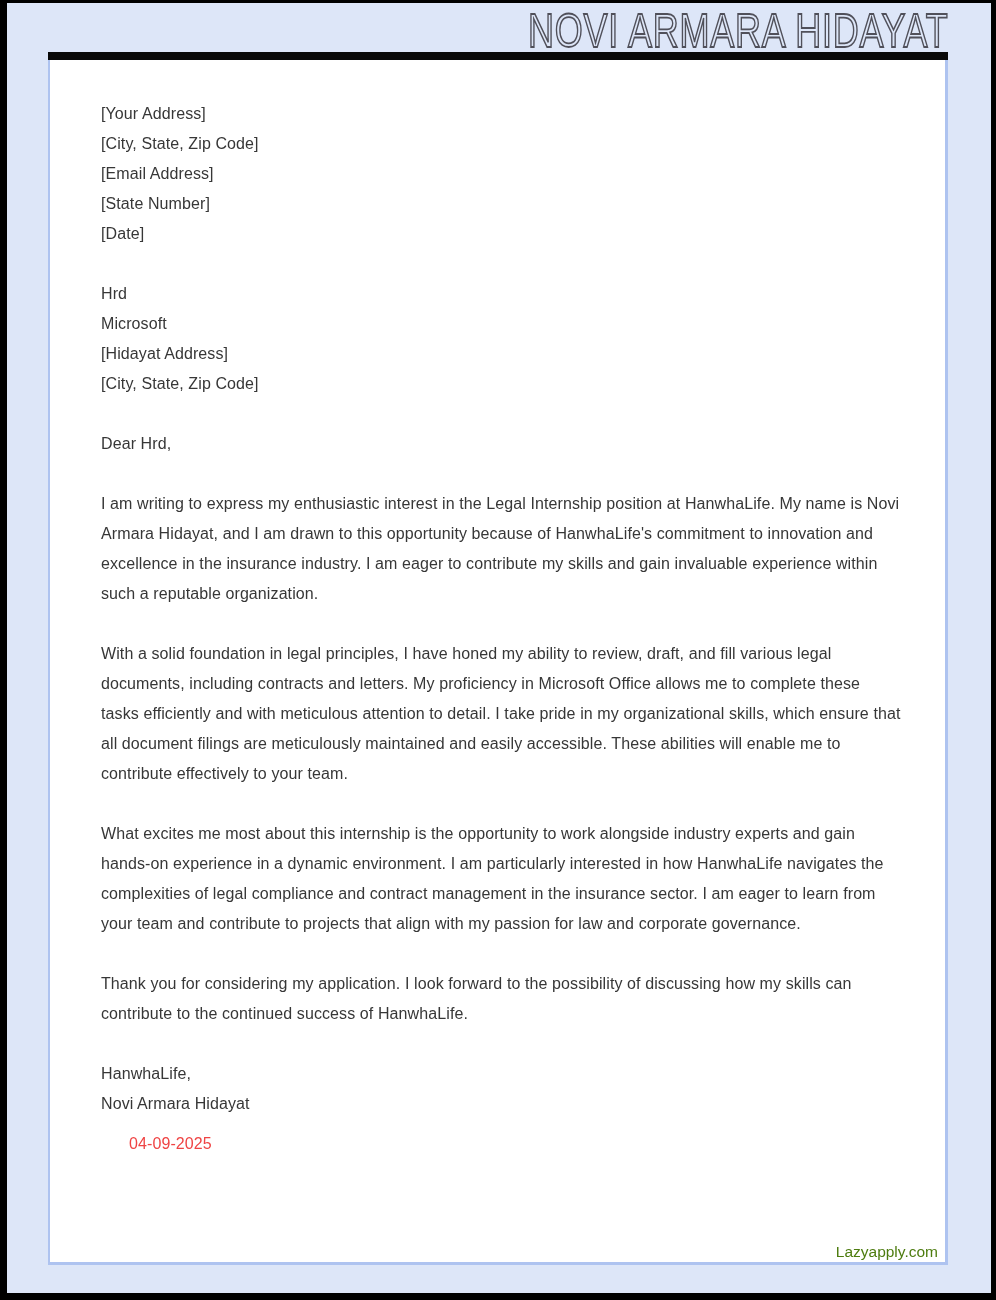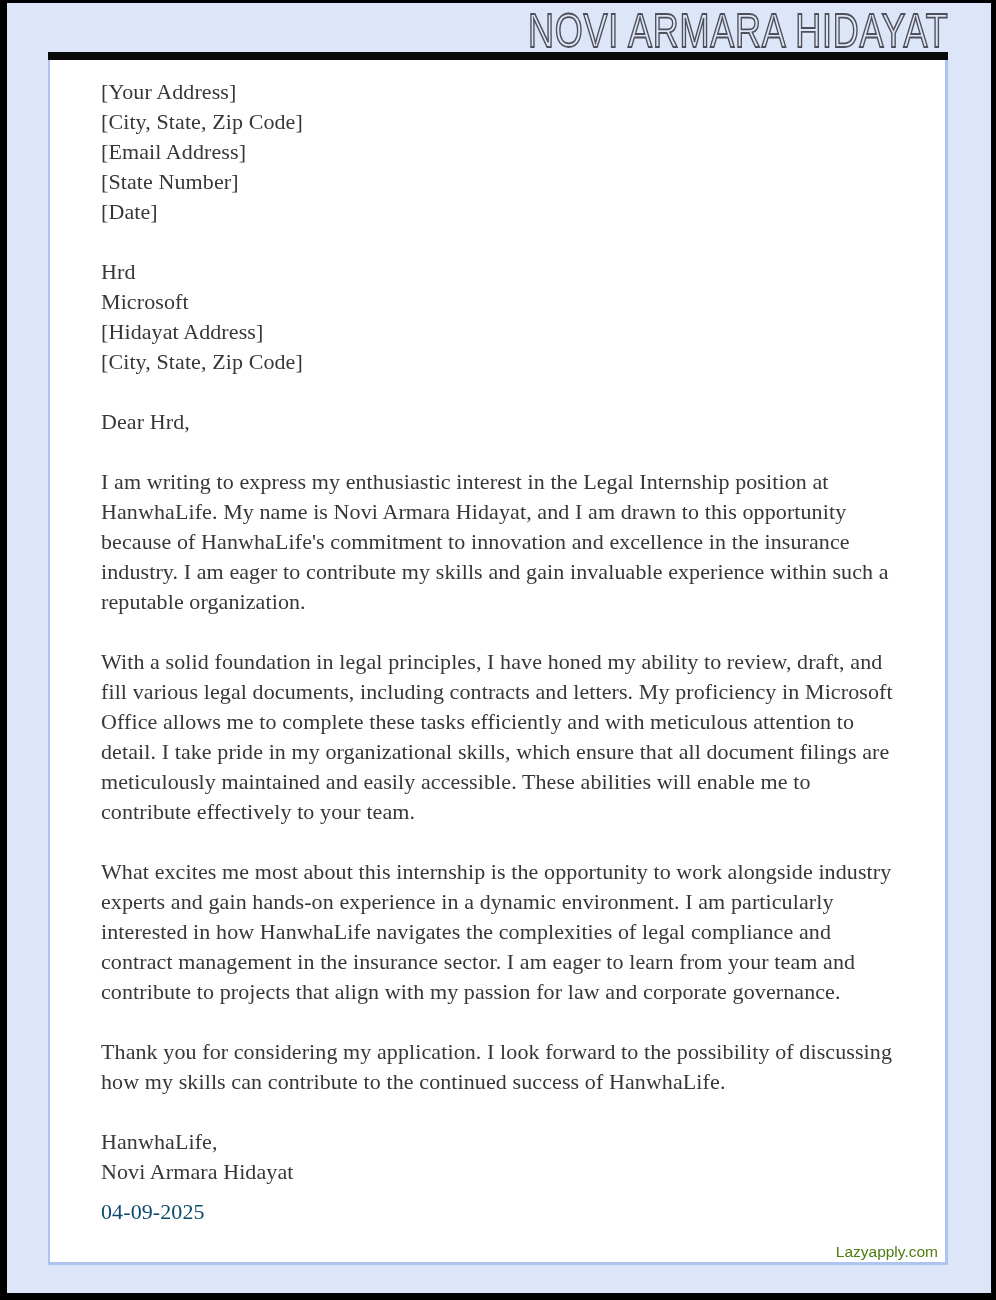--- a/index.html
+++ b/index.html
@@ -46,34 +46,34 @@
   .page {
     position: absolute;
     left: 41px; top: 57px;
     width: 900px; height: 1205px;
     box-sizing: border-box;
     background: #ffffff;
     border: solid #aec3f0;
     border-width: 0 3px 3px 2px;
   }
   .content {
-    padding: 17px 44px 0 51px;
-    font-size: 22px;
+    padding: 39px 44px 0 51px;
+    font-size: 16px;
     line-height: 30px;
     letter-spacing: 0.1px;
     color: #373737;
-    font-family: Liberation Serif, serif;
   }
   .block { margin: 0 0 30px 0; }
   .block div { min-height: 30px; }
   .para { margin: 0 0 30px 0; }
   .date-line {
     margin-top: 10px;
-    color: #0c4a6e;
+    color: #ef4444;
     cursor: pointer;
+    margin-left: 28px;
   }
   .watermark {
     position: absolute;
     right: 7px; bottom: 1px;
     font-size: 15.5px;
     line-height: 18px;
     color: #4d7c0f;
   }
 </style>
 </head>

